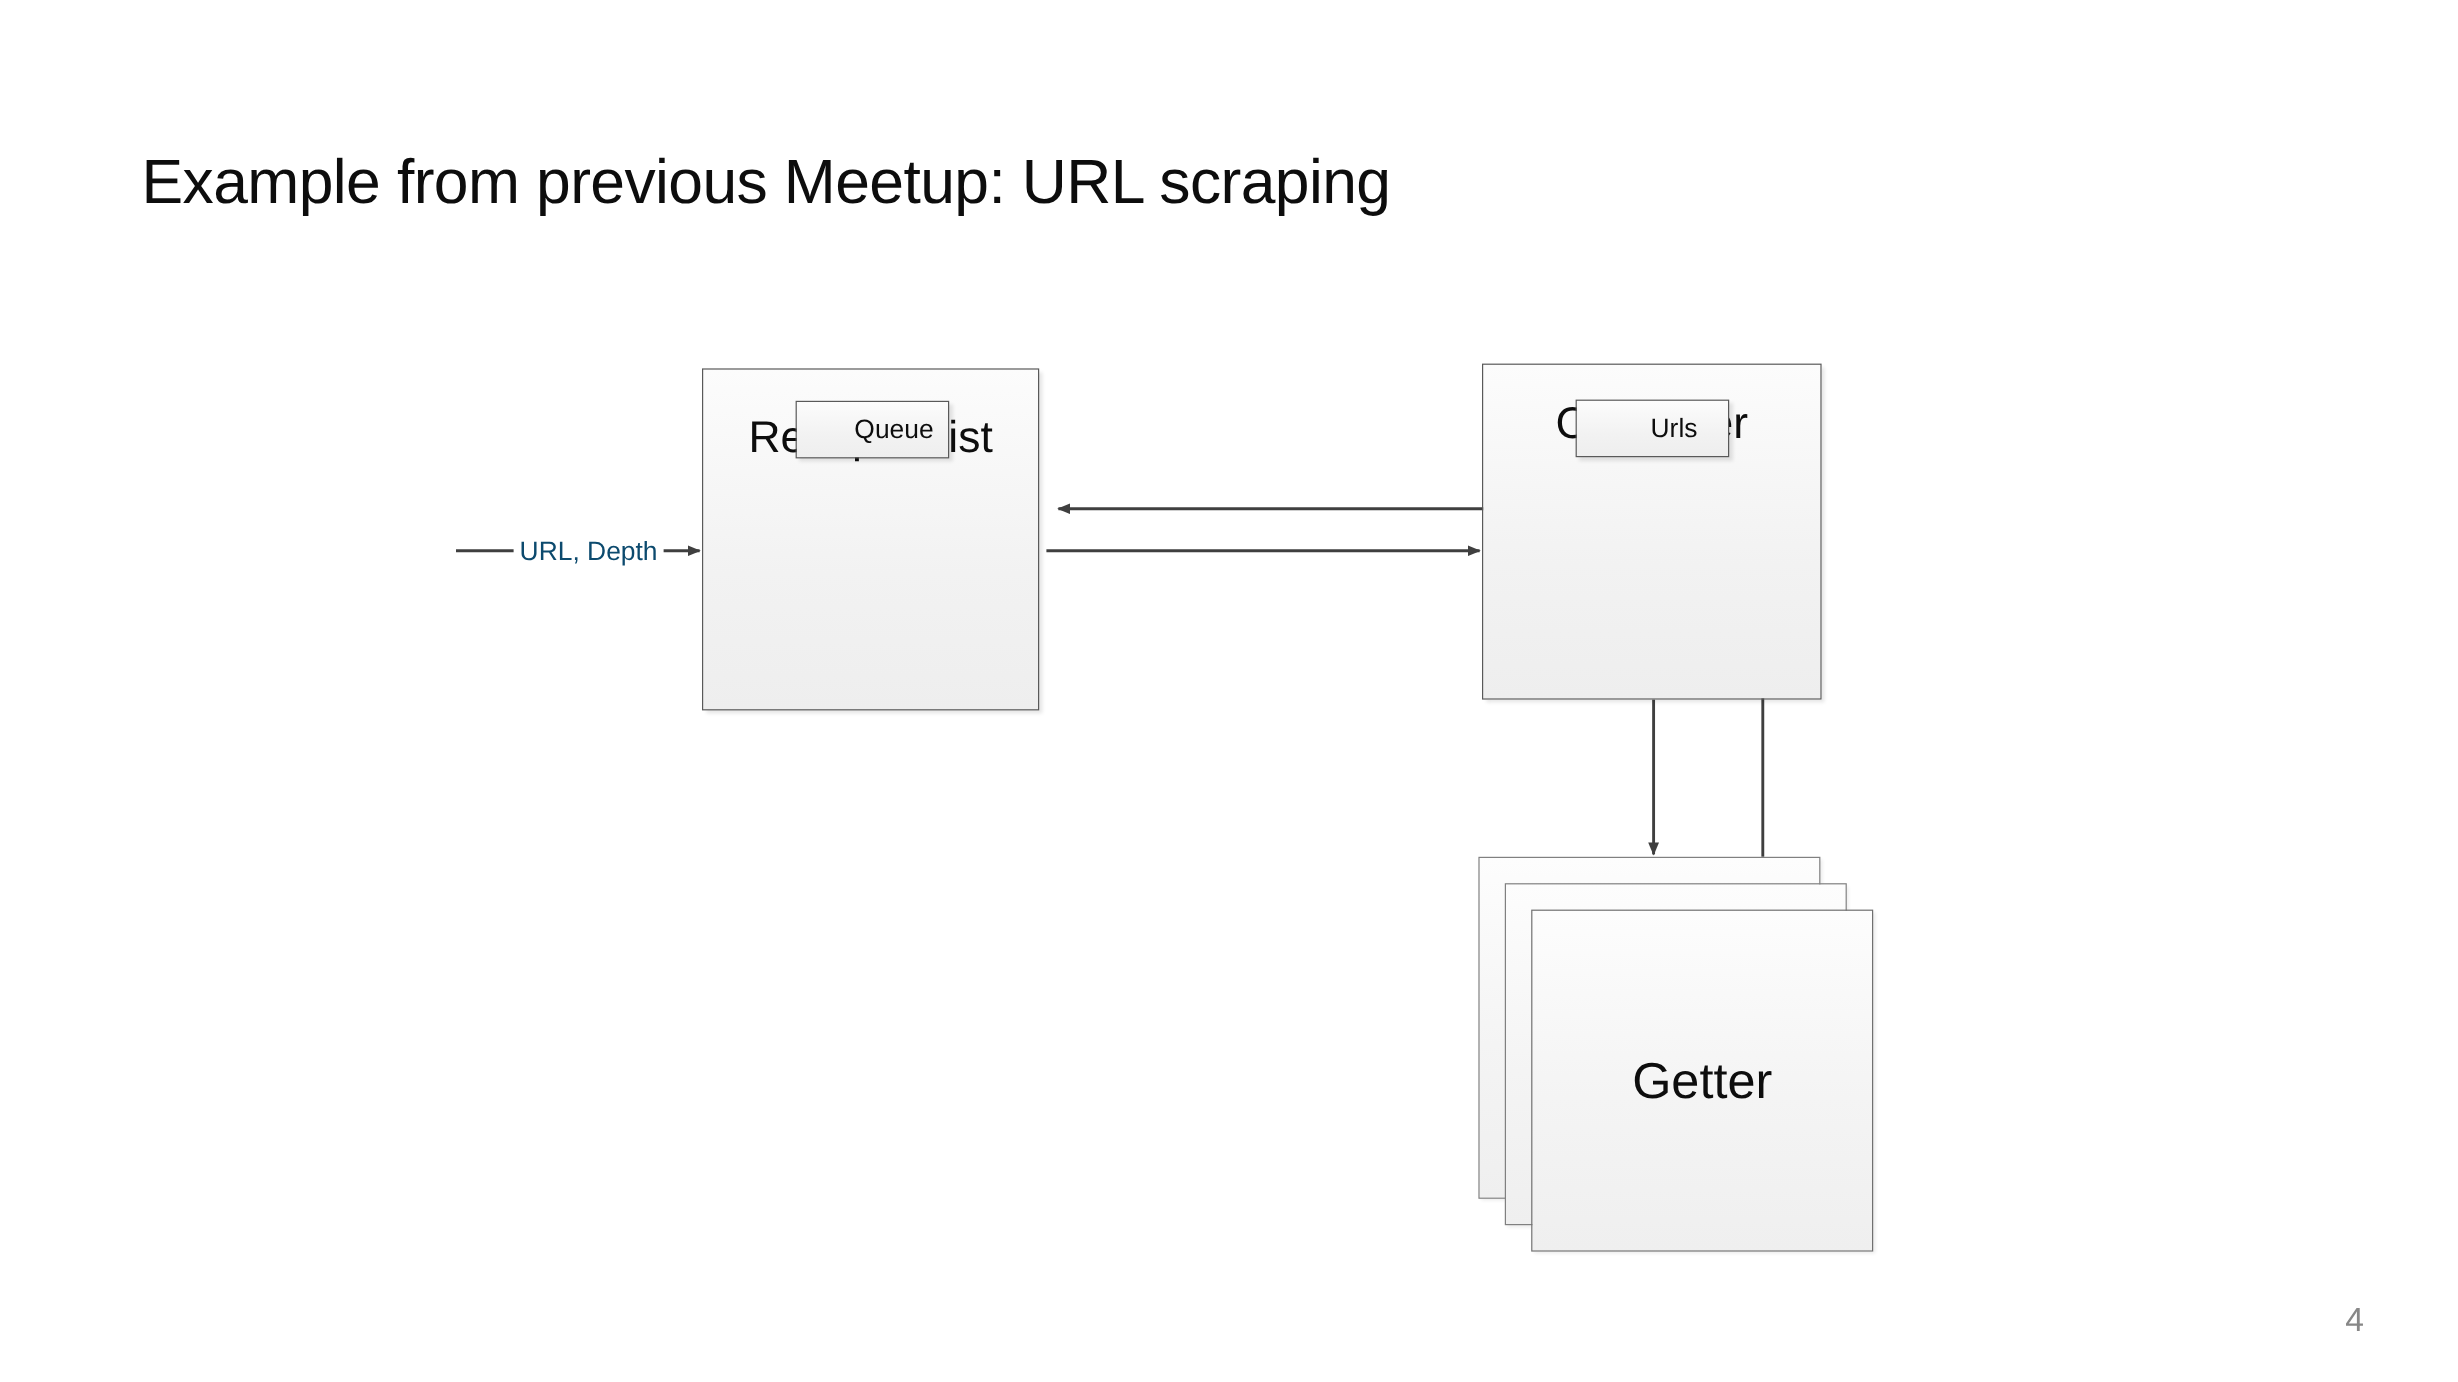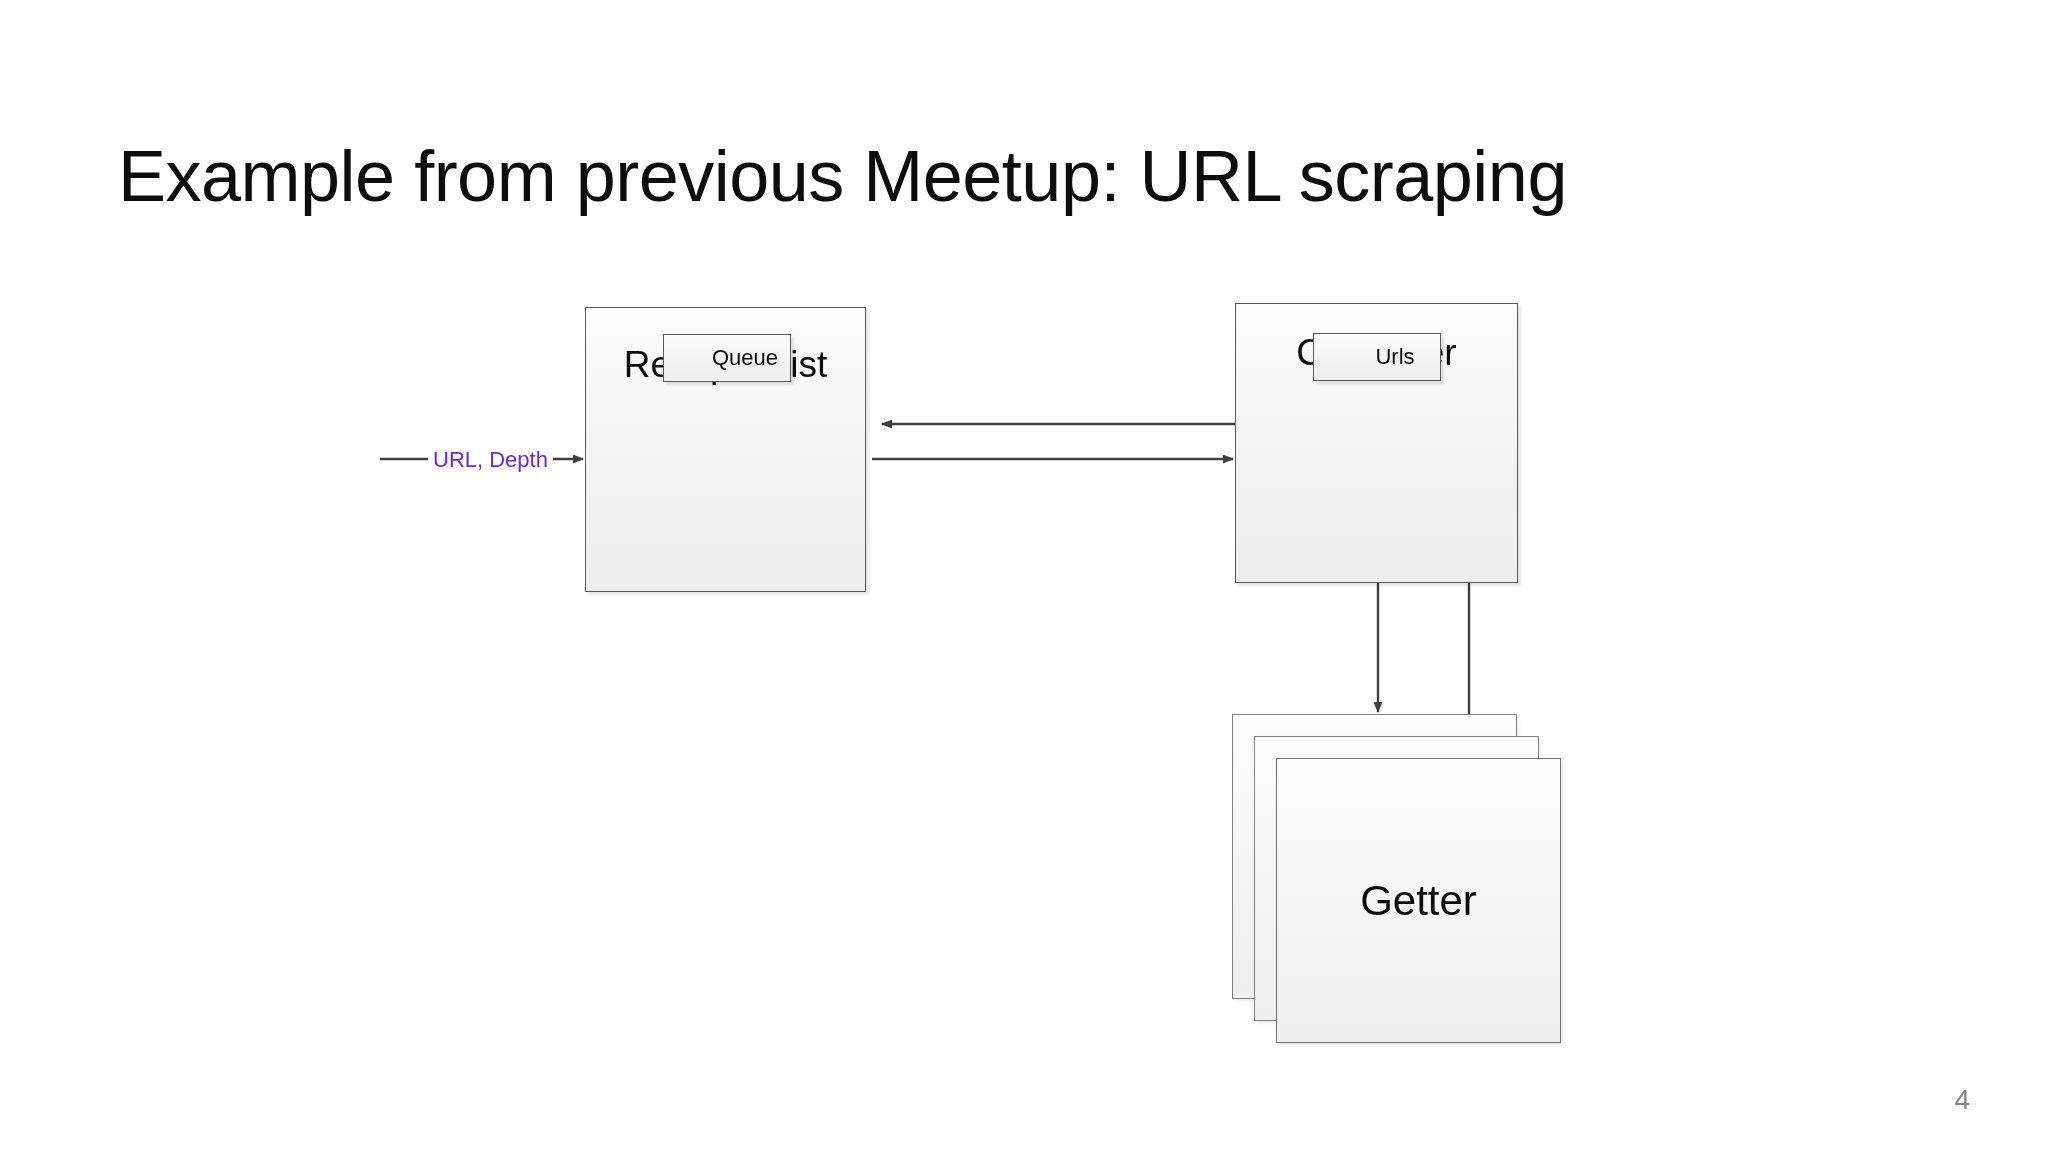--- a/index.html
+++ b/index.html
@@ -21,21 +21,21 @@
     height: 1152px;
     background: #ffffff;
   }
 
   
   .slide-title {
     position: absolute;
     left: 118px;
     top: 88px;
     width: 1820px;
-    font-size: 72px;
+    font-size: 52px;
     font-weight: 400;
     line-height: 1.12;
     letter-spacing: -0.5px;
     color: #0d0d0d;
     white-space: nowrap;
   }
 
   
   .diagram {
     position: absolute;
@@ -134,21 +134,21 @@
     display: flex;
     align-items: center;
     justify-content: center;
   }
   #getter-front .node-label { font-size: 42px; }
 
   
   .edge-label {
     position: absolute;
     font-size: 22px;
-    color: #6d28d9;
+    color: #0c4a6e;
     background: #ffffff;
     padding: 0 5px;
     white-space: nowrap;
   }
   #label-url-depth {
     left: 428px;
     top: 447px;
   }
 
   

